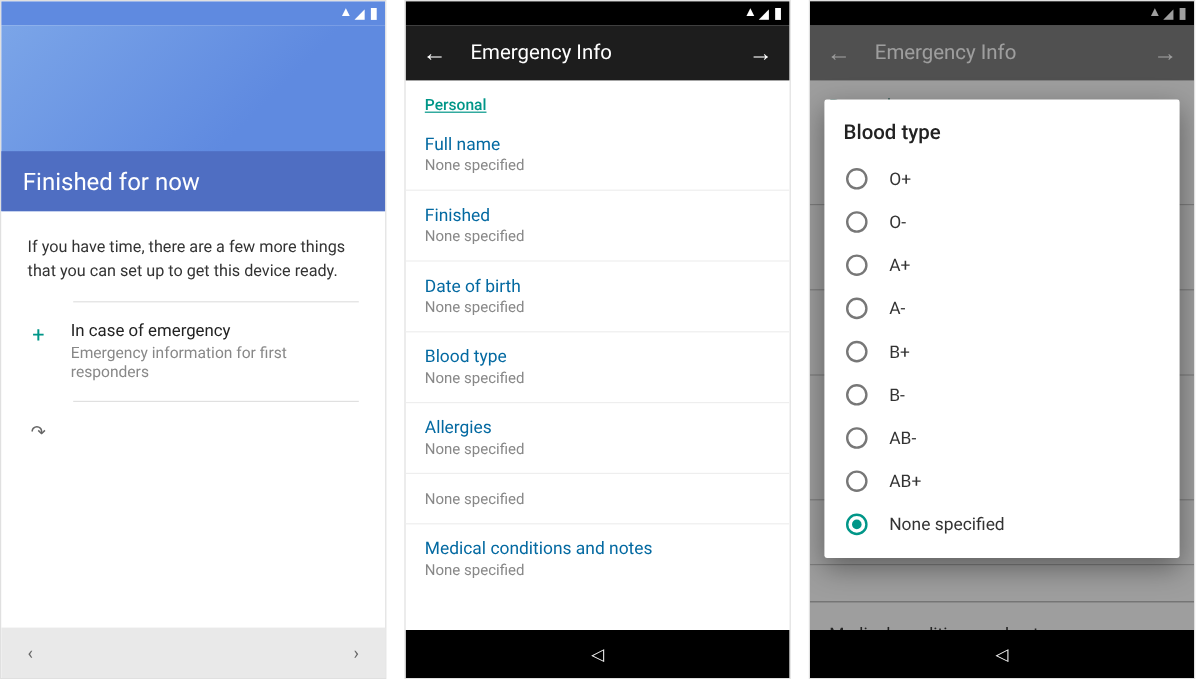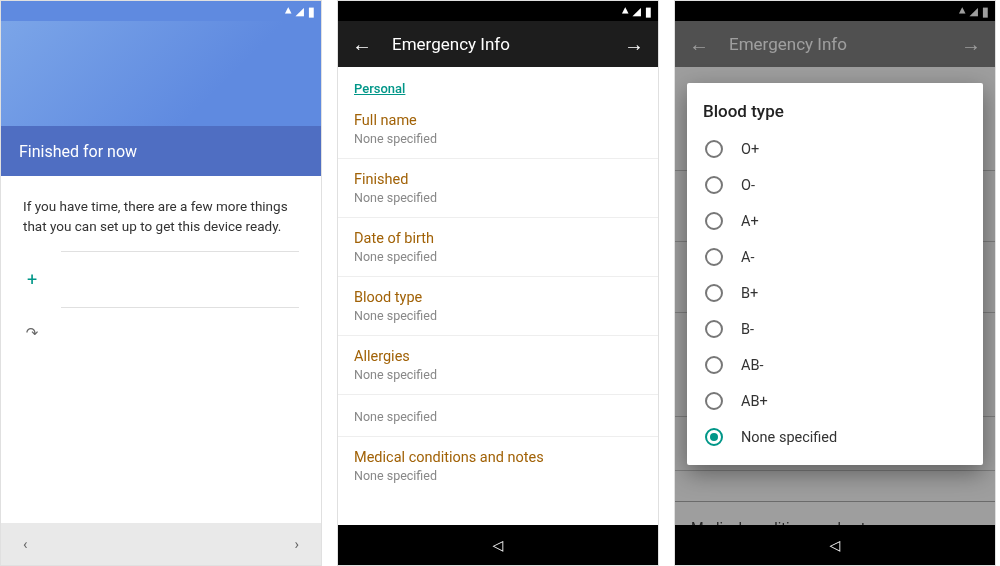--- a/index.html
+++ b/index.html
@@ -45,21 +45,21 @@
   }
   .s1-titlebar {
     position: absolute;
     left: 0; right: 0; bottom: 0;
     height: 50px;
     background: #4f6ec2;
     display: flex;
     align-items: center;
     padding: 0 18px;
     color: #fff;
-    font-size: 16px;
+    font-size: 20px;
   }
   .s1-body {
     padding: 20px 22px 10px 22px;
     font-size: 13.5px;
     color: #333;
     line-height: 1.5;
   }
   .s1-list { margin-top: 14px; }
   .s1-item {
     display: flex;
@@ -112,21 +112,21 @@
     font-size: 13px;
     font-weight: 500;
     padding: 14px 16px 4px 16px;
     text-decoration: underline;
   }
   .list-item {
     padding: 12px 16px;
     border-bottom: 1px solid #eee;
   }
   .list-item:last-child { border-bottom: none; }
-  .li-title { font-size: 14.5px; color: #a16207; }
+  .li-title { font-size: 14.5px; color: #0369a1; }
   .li-sub { font-size: 12.5px; color: #888; margin-top: 2px; }
   .s2-body { height: calc(100% - 20px - 46px - 40px); overflow: hidden; }
 
   .navbar {
     position: absolute;
     left: 0; right: 0; bottom: 0;
     height: 40px;
     background: #000;
     display: flex;
     justify-content: center;
@@ -207,20 +207,24 @@
   <div class="s1-top" style="height:155px">
     <div class="s1-titlebar">
       <span>Finished for now</span>
     </div>
   </div>
   <div class="s1-body">
     <div>If you have time, there are a few more things that you can set up to get this device ready.</div>
     <div class="s1-list" style="margin-left:0px">
       <div class="s1-item" style="margin-left:38px">
         <div class="s1-item-icon" style="margin-left:-38px">+</div>
+        <div class="s1-item-body">
+          <div class="s1-item-title">In case of emergency</div>
+          <div class="s1-item-sub">Emergency information for first responders</div>
+        </div>
       </div>
       <div class="s1-item" style="margin-left:38px">
         <div class="s1-item-icon grey" style="margin-left:-38px">↷</div>
       </div>
     </div>
   </div>
   <div class="bottombar1">
     <span>‹</span>
     <span>›</span>
   </div>

